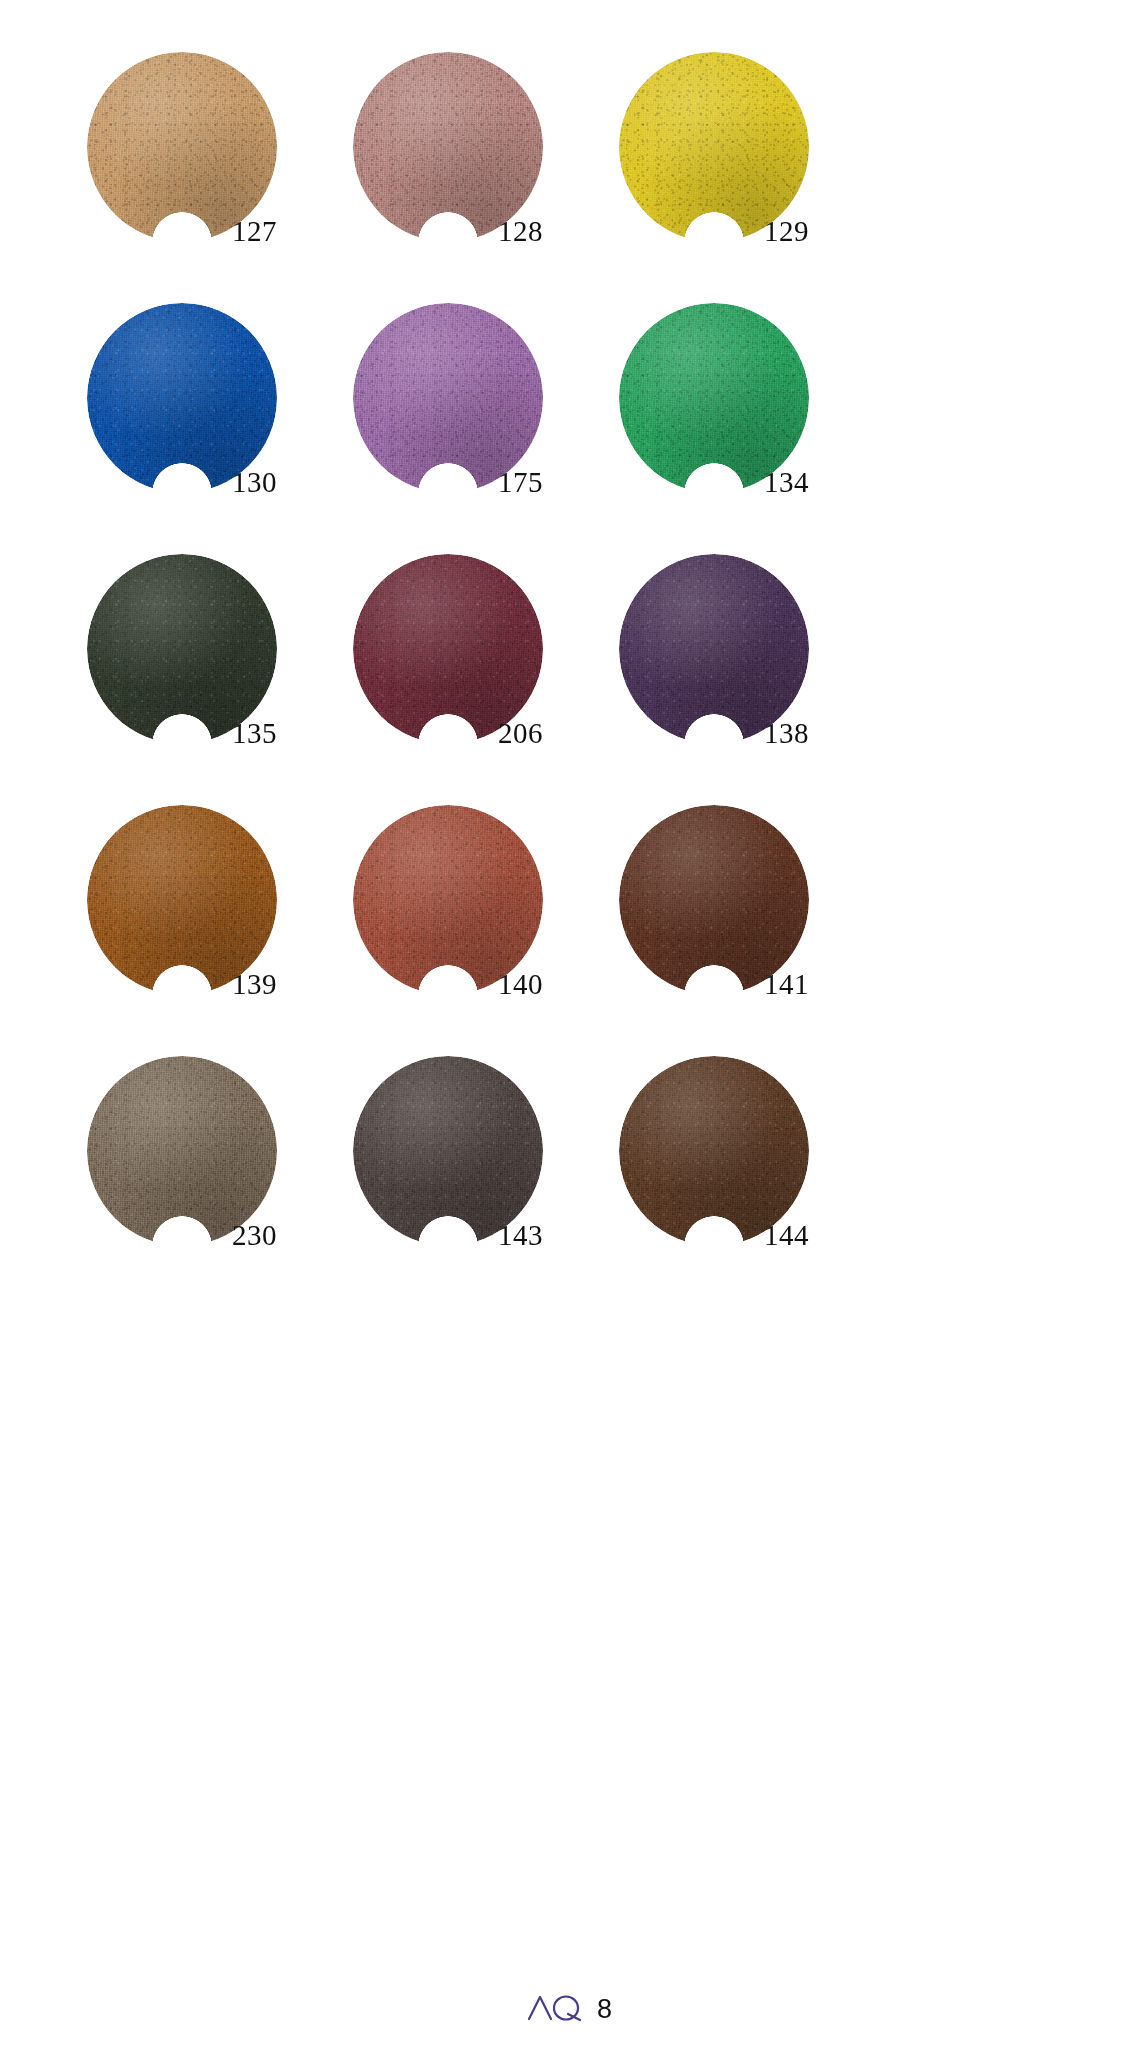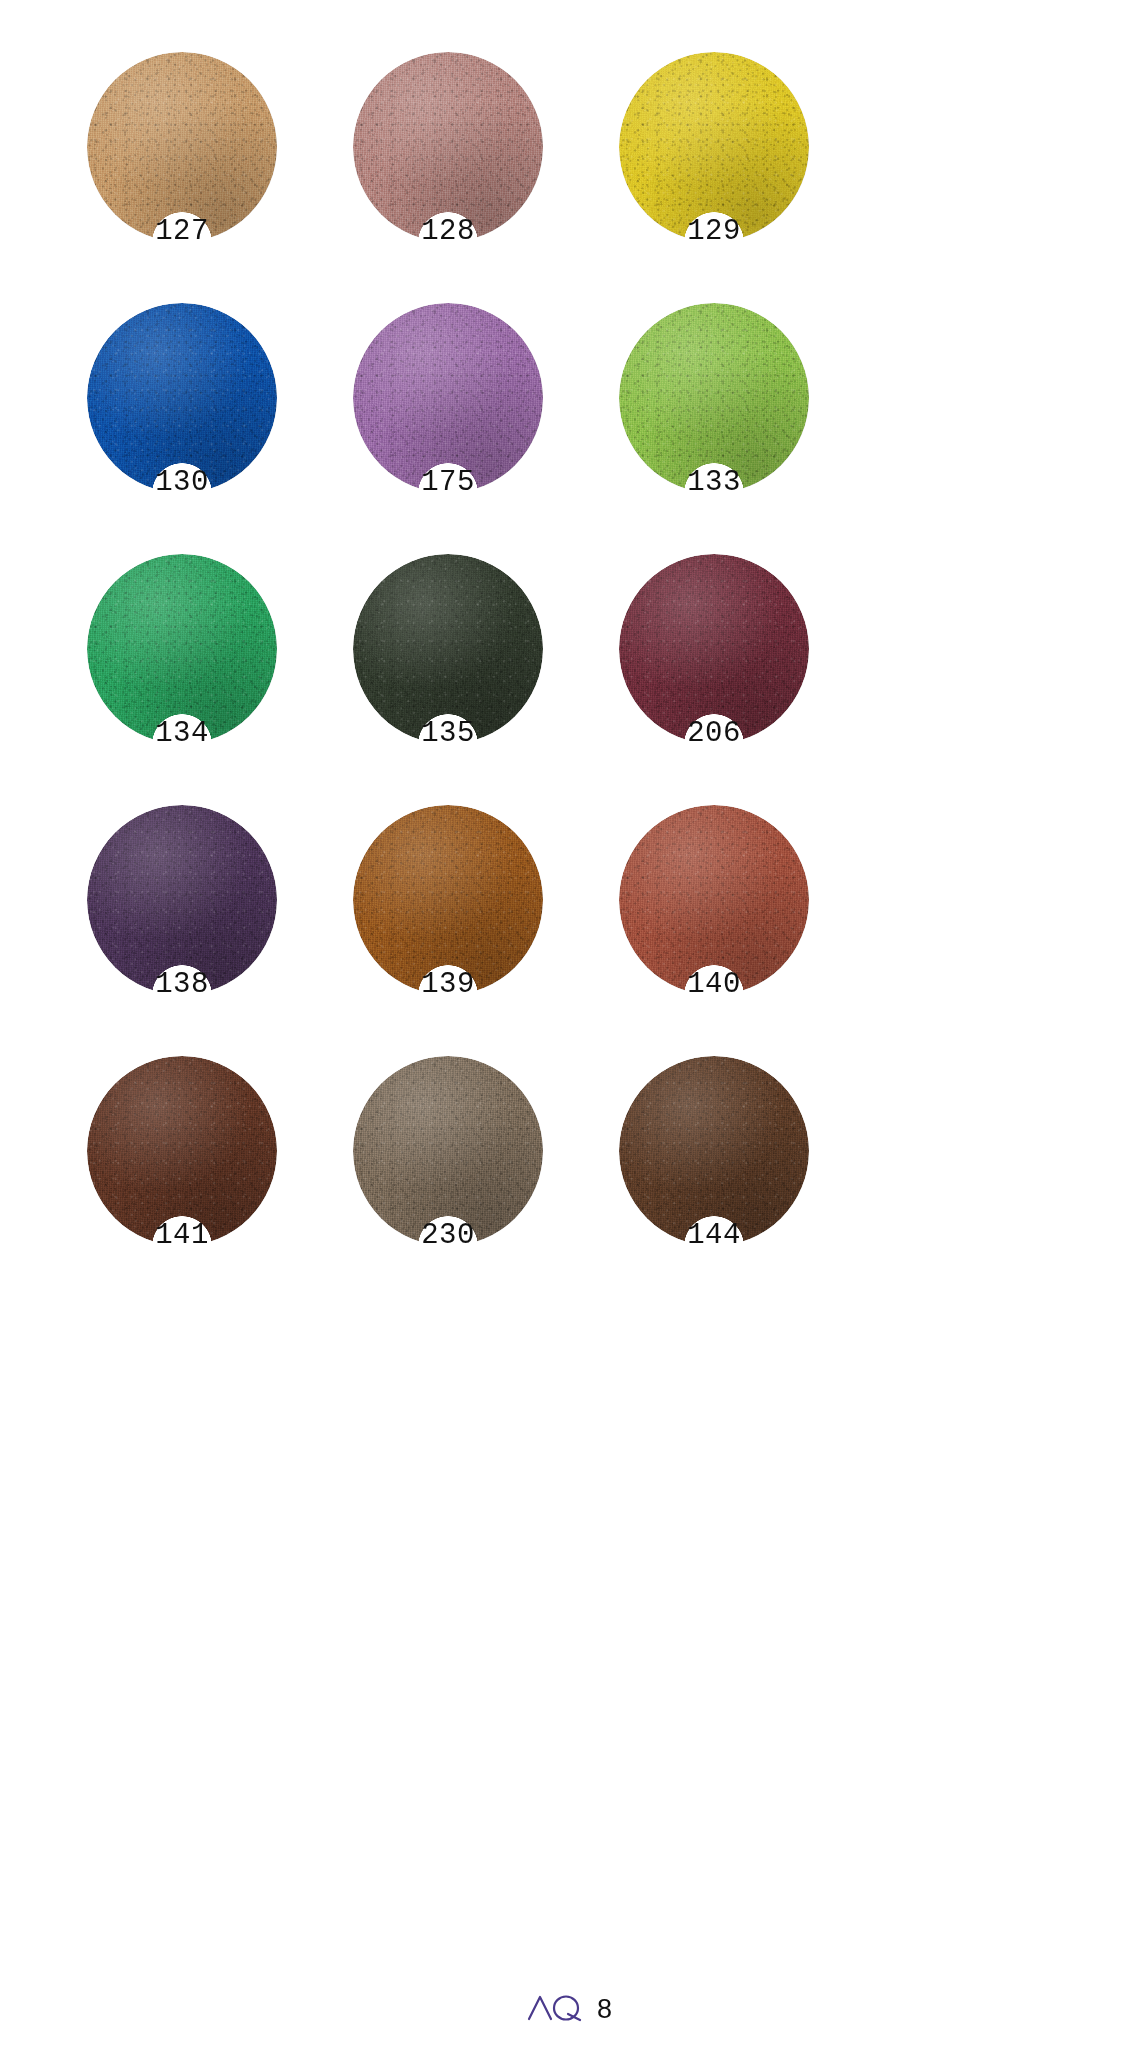--- a/index.html
+++ b/index.html
@@ -113,22 +113,22 @@
       radial-gradient(ellipse 80% 75% at 36% 26%, rgba(255,255,255,0.17), rgba(255,255,255,0.0) 62%),
       radial-gradient(ellipse 95% 90% at 72% 86%, rgba(0,0,0,0.20), rgba(0,0,0,0.0) 66%);
   }
 
   
   .swatch-number {
     position: absolute;
     left: 9px;
     top: 165px;
     width: 190px;
-    text-align: center;
-    font-family: Liberation Mono, monospace;
+    text-align: right;
+    font-family: Liberation Serif, serif;
     font-size: 29px;
     font-weight: 300;
     letter-spacing: 0.5px;
     color: #111111;
     line-height: 1;
     z-index: 5;
   }
 
   
   .footer {
@@ -214,32 +214,20 @@
             <div class="tex-b"></div>
             <div class="tex-c"></div>
             <div class="tex-shade"></div>
           </div>
         </div>
         <div class="swatch-number">175</div>
       </div>
       <div class="swatch">
         <div class="disc-wrap">
           <div class="disc">
-            <div class="disc-color" style="background: rgb(140, 192, 74);"></div>
-            <div class="tex-a"></div>
-            <div class="tex-b"></div>
-            <div class="tex-c"></div>
-            <div class="tex-shade"></div>
-          </div>
-        </div>
-        <div class="swatch-number">133</div>
-      </div>
-      <div class="swatch">
-        <div class="disc-wrap">
-          <div class="disc">
             <div class="disc-color" style="background: rgb(40, 160, 92);"></div>
             <div class="tex-a"></div>
             <div class="tex-b"></div>
             <div class="tex-c"></div>
             <div class="tex-shade"></div>
           </div>
         </div>
         <div class="swatch-number">134</div>
       </div>
       <div class="swatch">
@@ -318,20 +306,32 @@
         <div class="disc-wrap">
           <div class="disc">
             <div class="disc-color" style="background: rgb(122, 106, 88);"></div>
             <div class="tex-a"></div>
             <div class="tex-b"></div>
             <div class="tex-c"></div>
             <div class="tex-shade"></div>
           </div>
         </div>
         <div class="swatch-number">230</div>
+      </div>
+      <div class="swatch">
+        <div class="disc-wrap">
+          <div class="disc">
+            <div class="disc-color" style="background: rgb(78, 68, 65);"></div>
+            <div class="tex-a"></div>
+            <div class="tex-b"></div>
+            <div class="tex-c"></div>
+            <div class="tex-shade"></div>
+          </div>
+        </div>
+        <div class="swatch-number">143</div>
       </div>
       <div class="swatch">
         <div class="disc-wrap">
           <div class="disc">
             <div class="disc-color" style="background: rgb(91, 59, 38);"></div>
             <div class="tex-a"></div>
             <div class="tex-b"></div>
             <div class="tex-c"></div>
             <div class="tex-shade"></div>
           </div>

